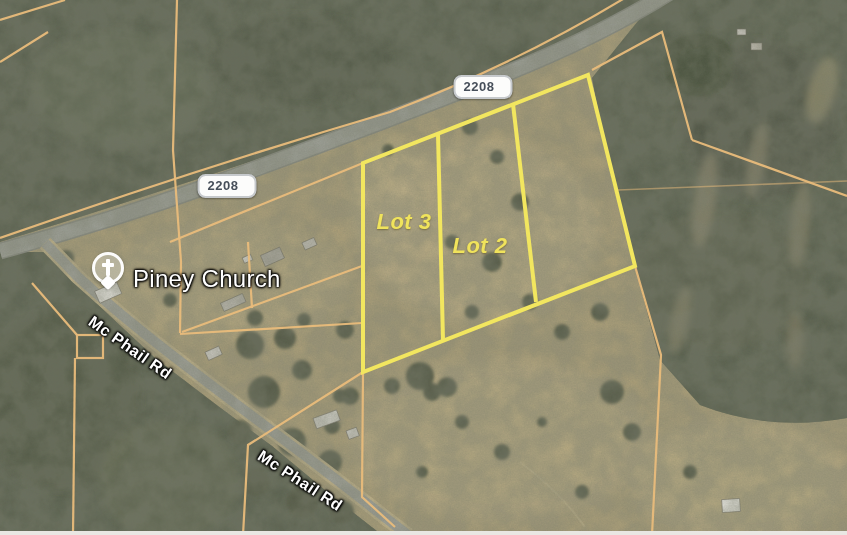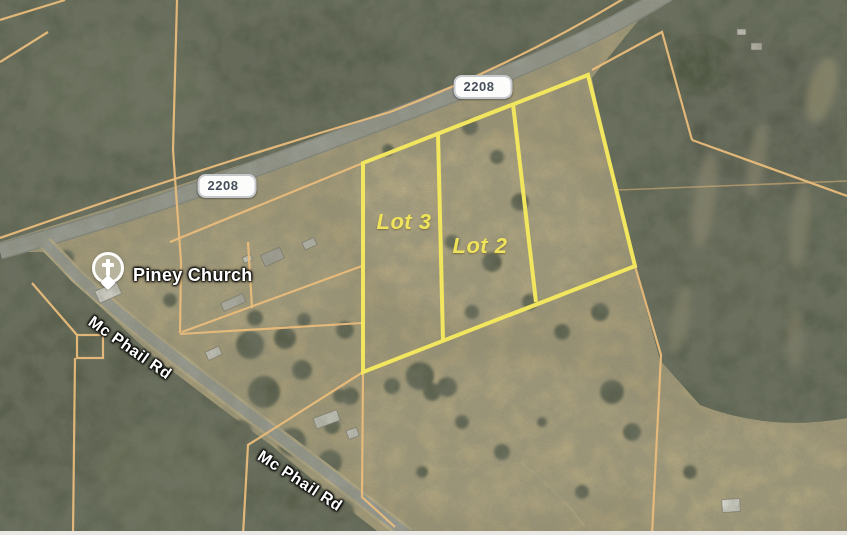--- a/index.html
+++ b/index.html
@@ -20,21 +20,21 @@
     font-size:13px;font-weight:bold;letter-spacing:.5px;
     padding:2px 16px 3px 8px;border-radius:8px;
     border:2px solid #c6c9cc;
     box-shadow:0 1px 2px rgba(0,0,0,.35);
     white-space:nowrap;
   }
 
   
   .place-label{
     position:absolute;color:var(--label-white,#fff);
-    font-size:18px;font-weight:700;letter-spacing:.3px;white-space:nowrap;
+    font-size:24px;font-weight:400;letter-spacing:.3px;white-space:nowrap;
     text-shadow:-1px -1px 2px rgba(0,0,0,.85),1px -1px 2px rgba(0,0,0,.85),
                 -1px 1px 2px rgba(0,0,0,.85),1px 1px 2px rgba(0,0,0,.85),
                 0 0 5px rgba(0,0,0,.6);
   }
   .church-pin{
     position:absolute;width:32px;height:32px;border-radius:50%;
     border:3px solid rgba(255,255,255,.97);
     background:rgba(255,255,250,.30);
     box-shadow:0 1px 3px rgba(0,0,0,.3);
   }

